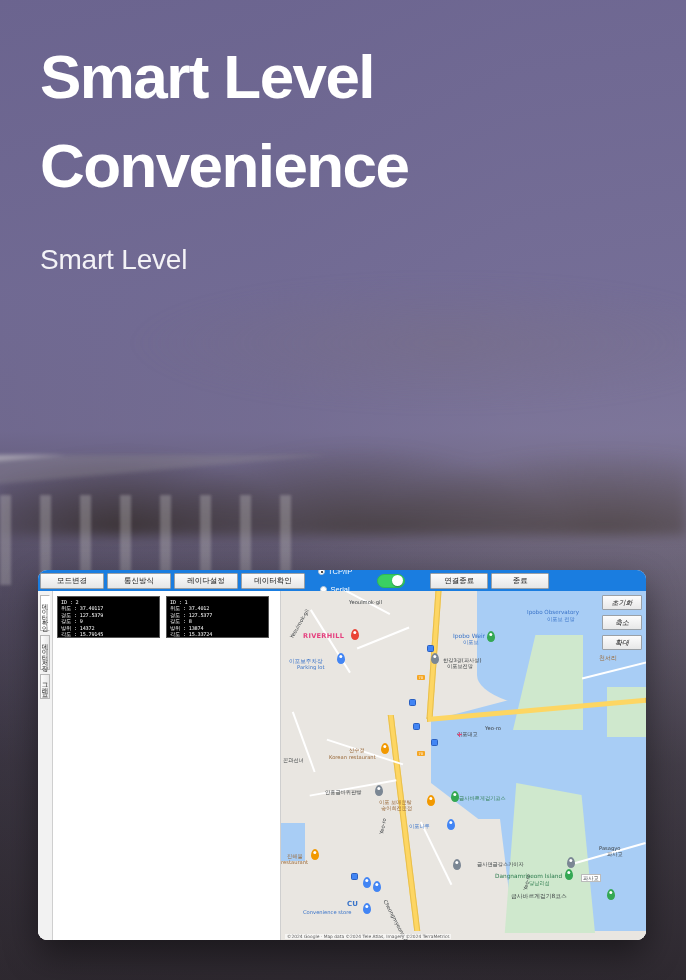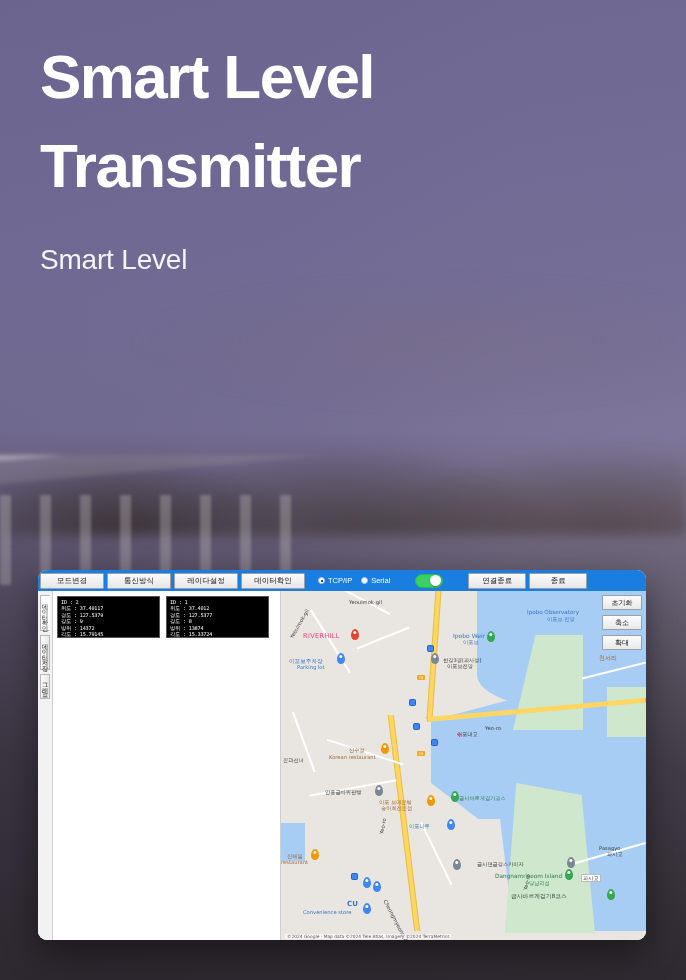--- a/index.html
+++ b/index.html
@@ -134,21 +134,21 @@
     border: 1px solid #9aa0a6;
     border-radius: 1px;
     font-size: 7.5px;
     color: #111;
     display: flex;
     align-items: center;
     justify-content: center;
     font-family: "DejaVu Sans", sans-serif;
     cursor: pointer;
   }
-  .radio-group { display: flex; align-items: center; gap: 9px; margin-left: 10px; }
+  .radio-group { display: flex; align-items: center; gap: 9px; margin-left: 10px; flex-direction: column; }
   .radio { display: flex; align-items: center; gap: 3px; cursor: pointer; }
   .radio .dot {
     width: 7px; height: 7px; border-radius: 50%;
     background: #fff; border: 1px solid #b6c6d6; position: relative;
   }
   .radio.on .dot::after {
     content: ""; position: absolute; left: 1.5px; top: 1.5px;
     width: 2.5px; height: 2.5px; border-radius: 50%; background: #111;
   }
   .radio .lbl { font-size: 7.5px; color: #fff; }
@@ -237,21 +237,21 @@
   .maplabel {
     position: absolute;
     font-size: 5.2px;
     color: #5f6368;
     font-family: "DejaVu Sans", sans-serif;
     white-space: nowrap;
     line-height: 6px;
   }
   .maplabel.blue { color: #3a74c9; }
   .maplabel.green { color: #2e7d4f; }
-  .maplabel.pink { color: #e5417f; font-weight: 400; letter-spacing: .3px; }
+  .maplabel.pink { color: #e5417f; font-weight: 700; letter-spacing: .3px; }
   .maplabel.brown { color: #9a6a3a; }
   .maplabel.dark { color: #3c4043; }
   .maplabel.rot { transform: rotate(-60deg); transform-origin: left center; }
   .maplabel.rot2 { transform: rotate(62deg); transform-origin: left center; }
   .maplabel.rot3 { transform: rotate(-78deg); transform-origin: left center; }
 
   .pin {
     position: absolute;
     width: 8px; height: 11px;
     border-radius: 50% 50% 50% 50%/60% 60% 40% 40%;
@@ -292,20 +292,21 @@
     z-index: 4;
   }
   .map-ctrl .mbtn {
     width: 40px; height: 15px;
     background: linear-gradient(180deg,#fcfcfc,#e8e8e8);
     border: 1px solid #9aa0a6; border-radius: 1px;
     font-size: 7px; color: #111;
     display: flex; align-items: center; justify-content: center;
     font-family: "DejaVu Sans", sans-serif;
     cursor: pointer;
+    font-style: italic;
   }
   .attrib {
     position: absolute;
     left: 4px; bottom: 1px;
     font-size: 4.4px;
     color: #5b5b5b;
     font-family: "DejaVu Sans", sans-serif;
     background: rgba(255,255,255,0.6);
     padding: 0 2px;
     white-space: nowrap;
@@ -317,21 +318,21 @@
 <div class="bg">
   <div class="bg-hills"></div>
   <div class="bg-bridge"></div>
   <div class="bg-cols"></div>
   <div class="bg-veil"></div>
 </div>
 
 <div class="hero">
   <h1>
     <span>Smart Level</span><br>
-    <span>Transmitter</span><br>
+    <span>Convenience</span><br>
   </h1>
   <div class="sub">
     <span>Smart Level</span><br>
     <br>
   </div>
 </div>
 
 <div class="window">
 
 

